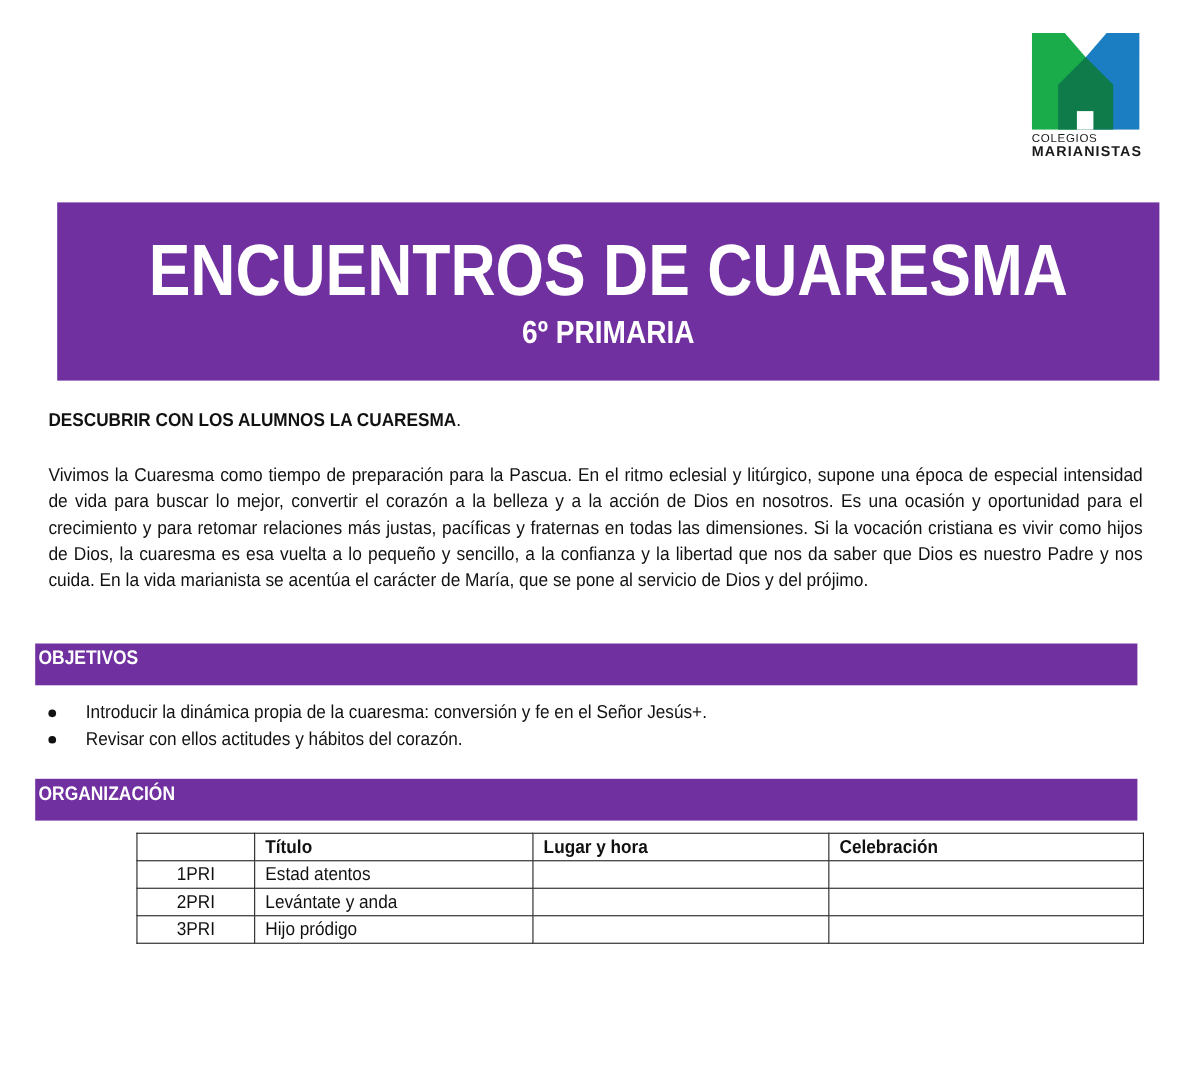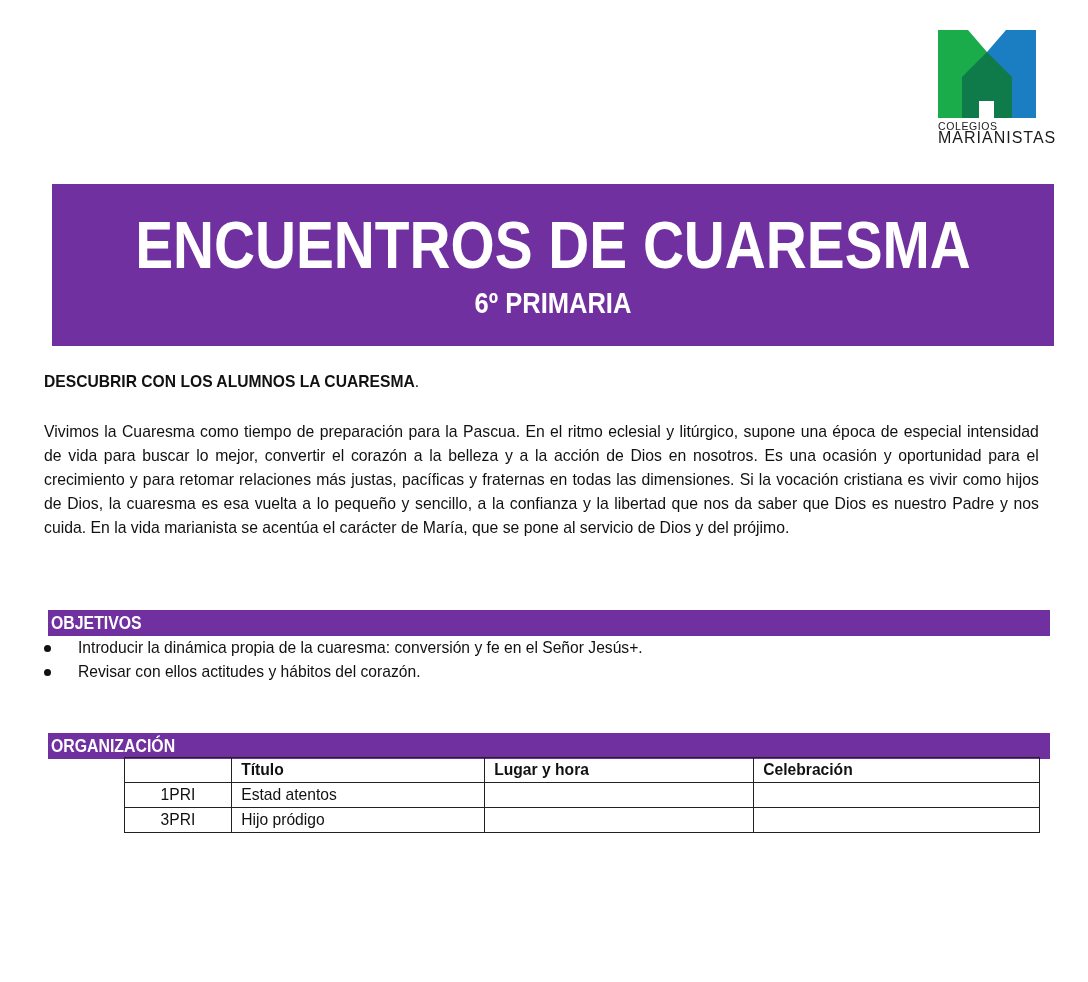--- a/index.html
+++ b/index.html
@@ -30,22 +30,22 @@
       font-size: 10.5px;
       letter-spacing: 0.6px;
       color: #1a1a1a;
       line-height: 11px;
       white-space: nowrap;
     }
     .logo-line2 {
       position: absolute;
       left: 0;
       top: 102px;
-      font-size: 16px;
-      font-weight: normal;
+      font-size: 13px;
+      font-weight: bold;
       letter-spacing: 1px;
       color: #1a1a1a;
       line-height: 12px;
       white-space: nowrap;
     }
     .banner {
       position: absolute;
       left: 40px;
       top: 184px;
       width: 1002px;
@@ -94,26 +94,25 @@
       top: 420px;
       width: 1072px;
       font-size: 17px;
       line-height: 24px;
       text-align: justify;
       transform: scaleX(0.928);
       transform-origin: left top;
     }
     .section-bar {
       position: absolute;
-      left: 48px;
+      left: 32px;
       width: 1002px;
-      height: 26px;
+      height: 38px;
       background: #7030a0;
       color: #ffffff;
-      margin-top: 25px;
     }
     .section-bar span {
       position: absolute;
       left: 3px;
       top: 3px;
       font-size: 18px;
       font-weight: bold;
       line-height: 20px;
       white-space: nowrap;
       transform: scaleX(0.88);
@@ -242,20 +241,28 @@
   <tr>
     <td>
           <span class="cell-code">1PRI</span>
         </td>
     <td><span class="cell-inner">Estad atentos</span></td>
     <td></td>
     <td></td>
   </tr>
   <tr>
     <td>
+          <span class="cell-code">2PRI</span>
+        </td>
+    <td><span class="cell-inner">Levántate y anda</span></td>
+    <td></td>
+    <td></td>
+  </tr>
+  <tr>
+    <td>
           <span class="cell-code">3PRI</span>
         </td>
     <td><span class="cell-inner">Hijo pródigo</span></td>
     <td></td>
     <td></td>
   </tr>
 </tbody>
   </table>
 
 </body></html>

